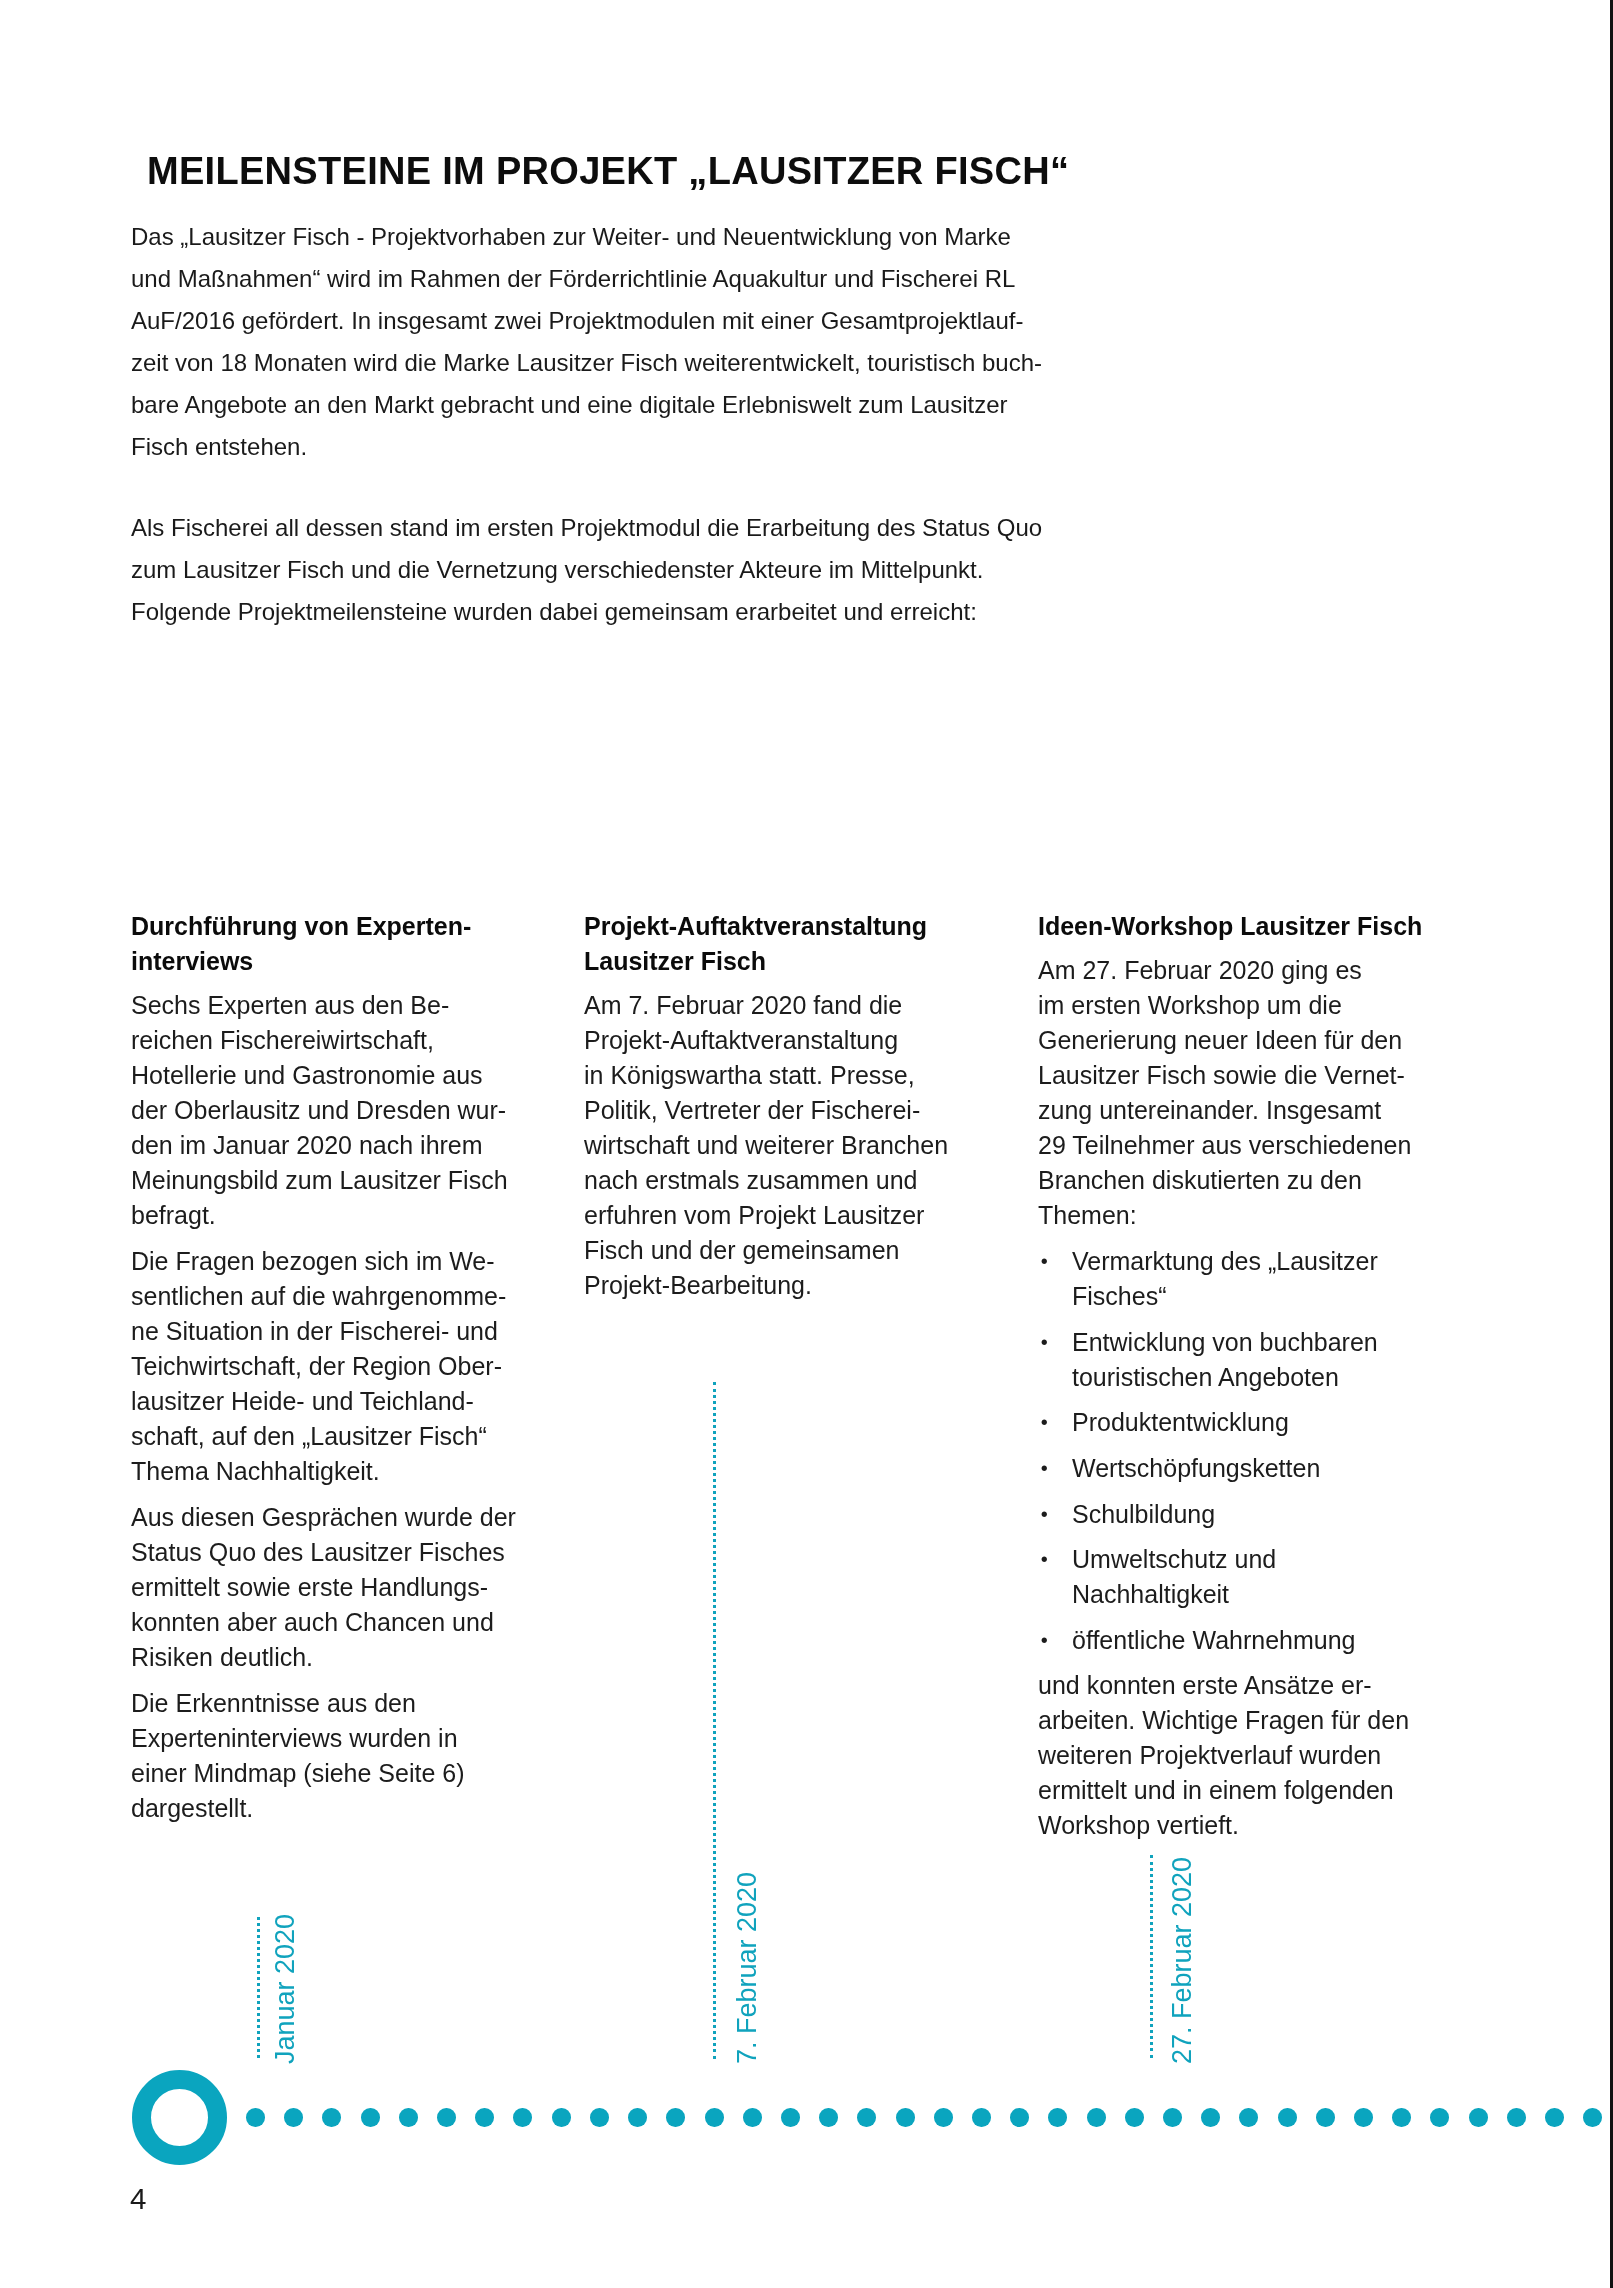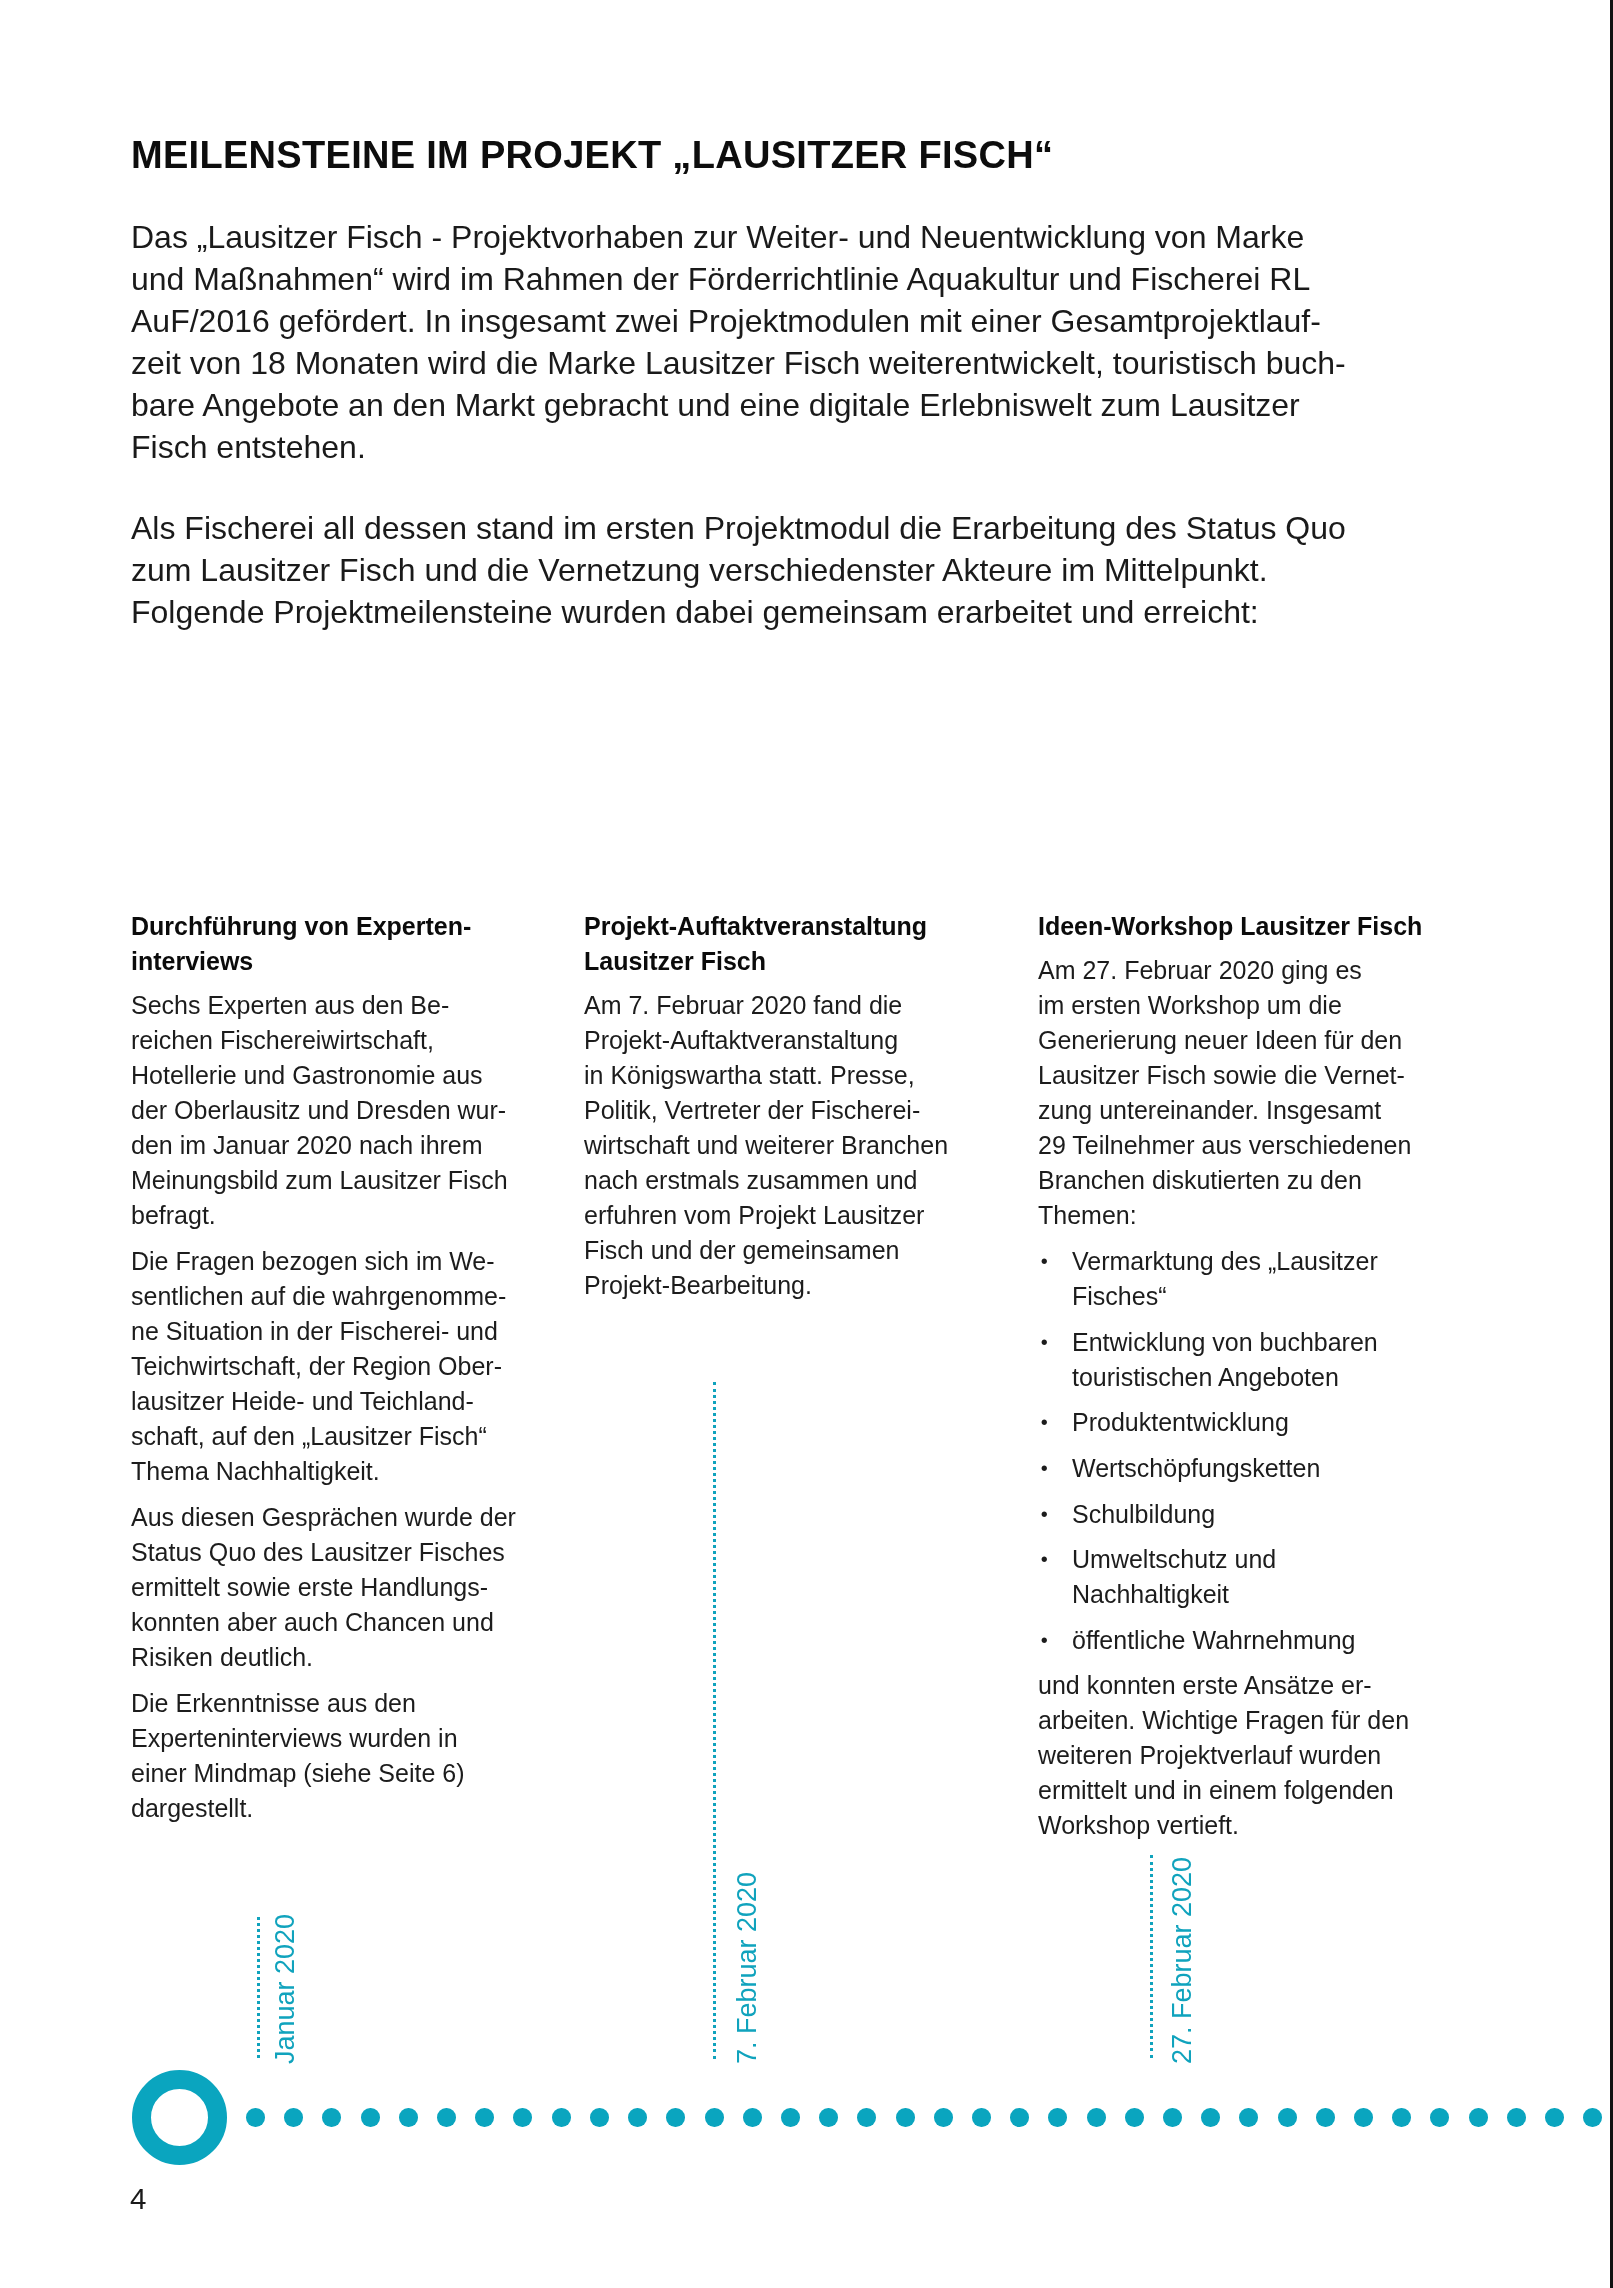--- a/index.html
+++ b/index.html
@@ -3,27 +3,27 @@
 <meta charset="utf-8">
 <style>
   html, body { margin: 0; padding: 0; }
   body {
     width: 1613px; height: 2289px; position: relative; overflow: hidden;
     background: #ffffff; color: #111111;
     font-family: "Liberation Sans", "DejaVu Sans", sans-serif;
   }
   .right-edge { position: absolute; top: 0; right: 0; width: 2.8px; height: 2289px; background: #111; }
   .title {
-    position: absolute; left: 131px; top: 133px; margin: 0;
+    position: absolute; left: 131px; top: 133px; margin: 16px;
     font-size: 38px; font-weight: 700; letter-spacing: 0.3px; line-height: 44px;
     text-transform: uppercase; color: #0d0d0d; white-space: nowrap;
   }
   .intro {
     position: absolute; left: 131px; width: 1347px; margin: 0;
-    font-size: 32px; line-height: 42px; font-weight: 300; color: #1a1a1a;
+    font-size: 24px; line-height: 42px; font-weight: 300; color: #1a1a1a;
   }
   .intro .ln { display: block; white-space: nowrap; }
   #intro-p1 { top: 216px; }
   #intro-p2 { top: 507px; }
 
   .col { position: absolute; top: 909px; width: 425px; }
   #col-1 { left: 131px; }
   #col-2 { left: 584px; }
   #col-3 { left: 1038px; }
   .col h2 {

